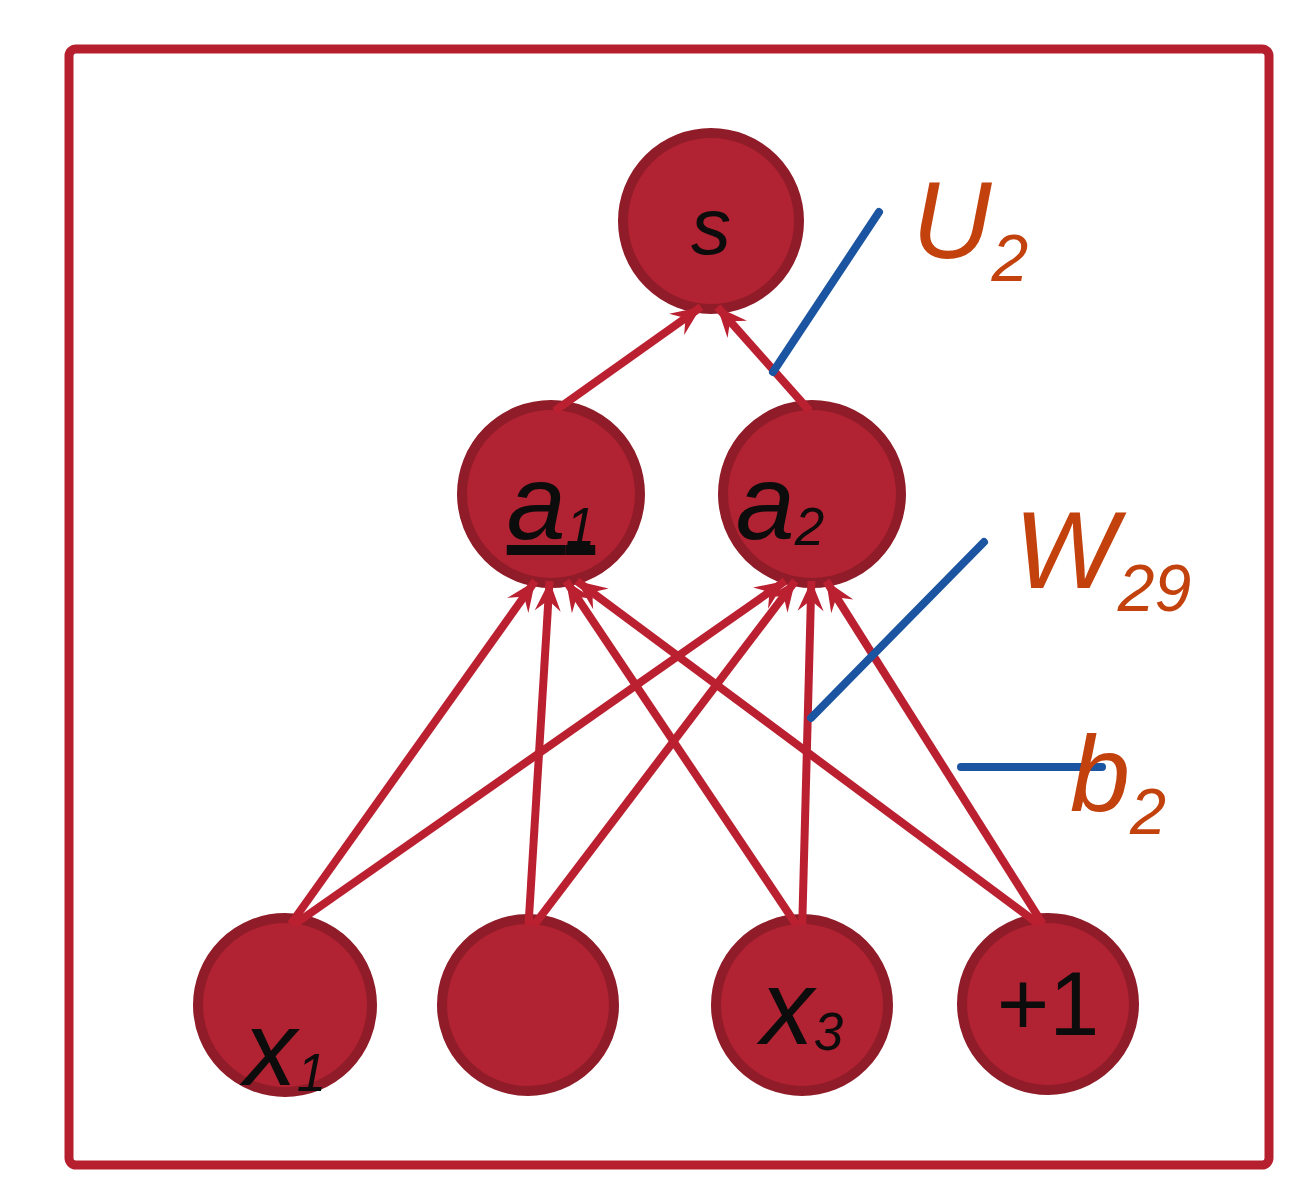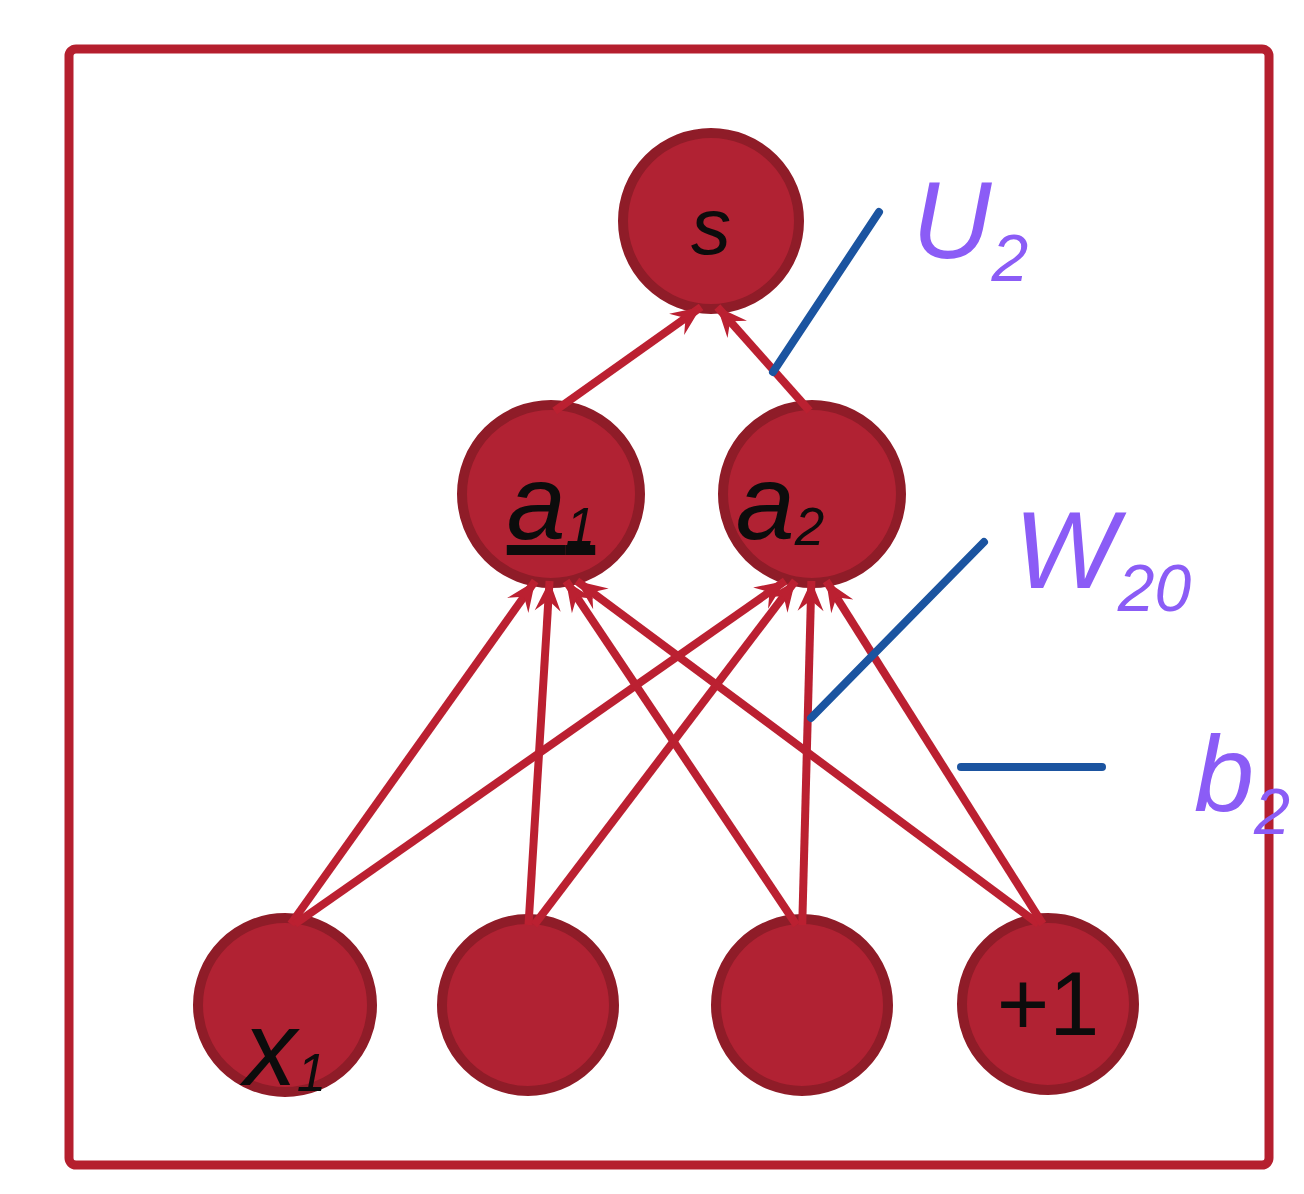--- a/index.html
+++ b/index.html
@@ -16,21 +16,21 @@
     position:absolute;
     transform:translate(-50%,-50%);
     line-height:1;
     white-space:nowrap;
     color:#0c0c0c;
   }
   .anno-label{
     position:absolute;
     line-height:1;
     white-space:nowrap;
-    color:#8b5cf6;
+    color:#c2410c;
   }
   .it{font-style:italic;}
   .sub-node{font-size:0.50em;vertical-align:-0.12em;}
   .sub-anno{font-size:0.60em;vertical-align:-0.35em;}
   marker{overflow:visible;}
 </style>
 </head>
 <body>
 
 <div class="stage">
@@ -60,18 +60,19 @@
       <line x1="809.6653434836337" y1="411" x2="717.336924830137" y2="307" stroke="#bb2031" stroke-width="8" marker-end="url(#arrow)"></line>
       <line x1="879" y1="212" x2="773" y2="372" stroke="#1b54a0" stroke-width="8" stroke-linecap="round"></line>
       <line x1="984" y1="542" x2="811" y2="718" stroke="#1b54a0" stroke-width="8" stroke-linecap="round"></line>
       <line x1="1102" y1="767" x2="961" y2="767" stroke="#1b54a0" stroke-width="8" stroke-linecap="round"></line>
     </svg>
   <div id="labels">
       <div class="node-label it" style="left: 711px; top: 227px; font-size: 80px;"><span>s</span></div>
       <div class="node-label it" style="left: 551px; top: 502px; font-size: 106px; text-decoration: underline;"><span>a</span><span class="sub-node">1</span></div>
       <div class="node-label it" style="left: 780px; top: 502px; font-size: 106px;"><span>a</span><span class="sub-node">2</span></div>
       <div class="node-label it" style="left: 285px; top: 1048px; font-size: 106px;"><span>x</span><span class="sub-node">1</span></div>
+      <div class="node-label it" style="left: 802px; top: 1007px; font-size: 106px;"><span>x</span><span class="sub-node">3</span></div>
       <div class="node-label" style="left: 1048px; top: 1004px; font-size: 90px;"><span>+1</span></div>
       <div class="anno-label it" style="left: 912px; top: 165px; font-size: 110px;"><span>U</span><span class="sub-anno">2</span></div>
-      <div class="anno-label it" style="left: 1014px; top: 495px; font-size: 110px;"><span>W</span><span class="sub-anno">20</span></div>
-      <div class="anno-label it" style="left: 1194px; top: 720px; font-size: 108px;"><span>b</span><span class="sub-anno">2</span></div>
+      <div class="anno-label it" style="left: 1014px; top: 495px; font-size: 110px;"><span>W</span><span class="sub-anno">29</span></div>
+      <div class="anno-label it" style="left: 1070px; top: 720px; font-size: 108px;"><span>b</span><span class="sub-anno">2</span></div>
     </div>
 </div>
 
 </body></html>

